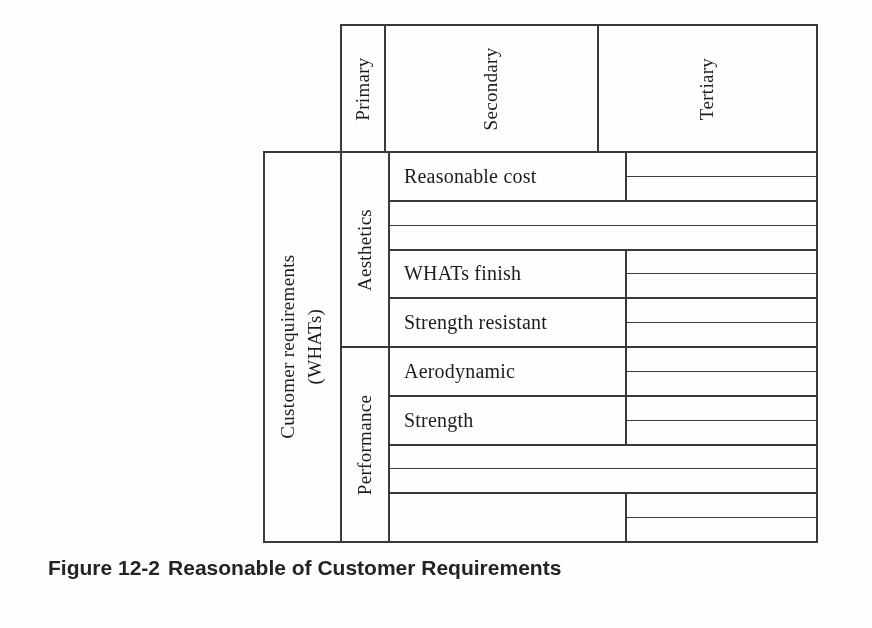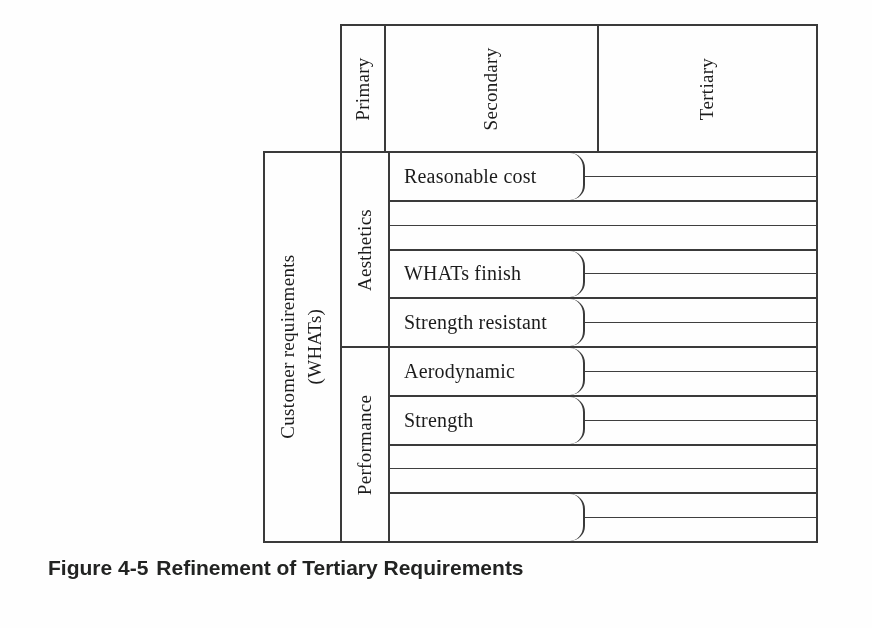--- a/index.html
+++ b/index.html
@@ -82,28 +82,27 @@
   }
   .req-row {
     box-sizing: border-box;
     flex: 1;
     display: flex;
     border-bottom: 2px solid #3a3a3a;
   }
   .req-row:last-child { border-bottom: none; }
   .sec-cell {
     box-sizing: border-box;
-    width: 195px;
+    width: 237px;
     border-right: 2px solid #3a3a3a;
     display: flex;
     align-items: center;
     padding-left: 14px;
     font-size: 20px;
     letter-spacing: 0.2px;
-    border-radius: 15px;
   }
   .ter-cell {
     flex: 1;
     display: flex;
     flex-direction: column;
   }
   .ter-sub {
     box-sizing: border-box;
     flex: 1;
   }
@@ -230,16 +229,16 @@
         <div class="ter-cell">
           <div class="ter-sub top"></div>
           <div class="ter-sub"></div>
         </div>
       </div>
 
     </div>
   </div>
 
   <div class="caption">
-    <span class="fig-label">Figure 4-5</span><span class="fig-title">Refinement of Tertiary Requirements</span>
+    <span class="fig-label">Figure 12-2</span><span class="fig-title">Reasonable of Customer Requirements</span>
   </div>
 
 </div>
 
 </body></html>

